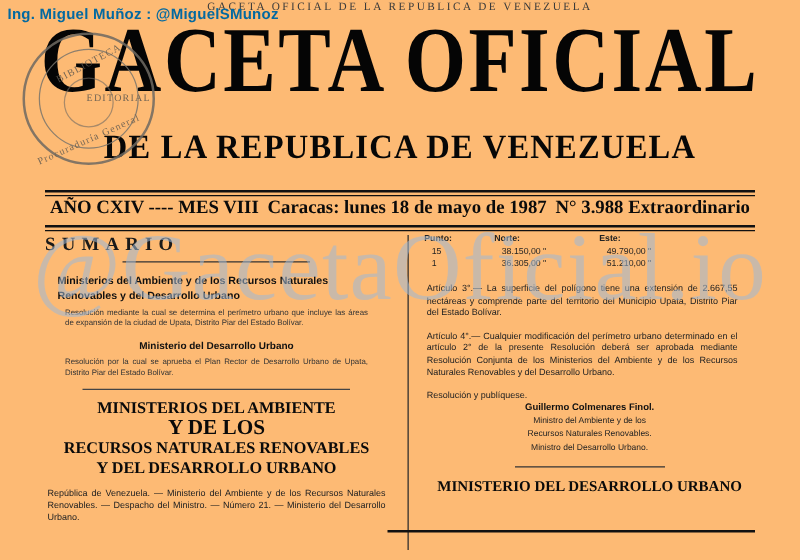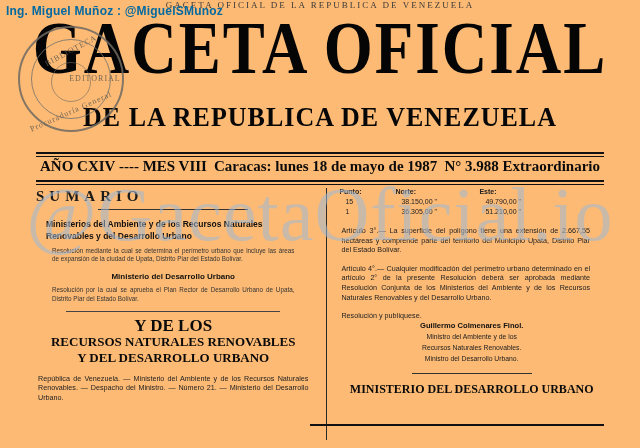--- a/index.html
+++ b/index.html
@@ -368,20 +368,21 @@
 
       <div class="org-head">Ministerios del Ambiente y de los Recursos Naturales Renovables y del Desarrollo Urbano</div>
       <div class="small-para">Resolución mediante la cual se determina el perímetro urbano que incluye las áreas de expansión de la ciudad de Upata, Distrito Piar del Estado Bolívar.</div>
 
       <div class="sub-head">Ministerio del Desarrollo Urbano</div>
       <div class="small-para">Resolución por la cual se aprueba el Plan Rector de Desarrollo Urbano de Upata, Distrito Piar del Estado Bolívar.</div>
 
       <div class="hr-thin"></div>
 
       <div class="ministry-block">
+        <div>MINISTERIOS DEL AMBIENTE</div>
         <div class="l2">Y DE LOS</div>
         <div>RECURSOS NATURALES RENOVABLES</div>
         <div>Y DEL DESARROLLO URBANO</div>
       </div>
 
       <div class="body-para">República de Venezuela. — Ministerio del Ambiente y de los Recursos Naturales Renovables. — Despacho del Ministro. — Número 21. — Ministerio del Desarrollo Urbano.</div>
     </div>
 
     <div class="col-divider"></div>
 

